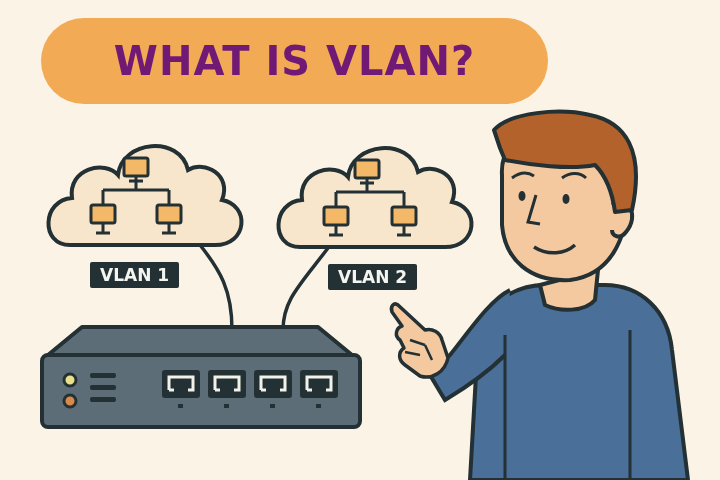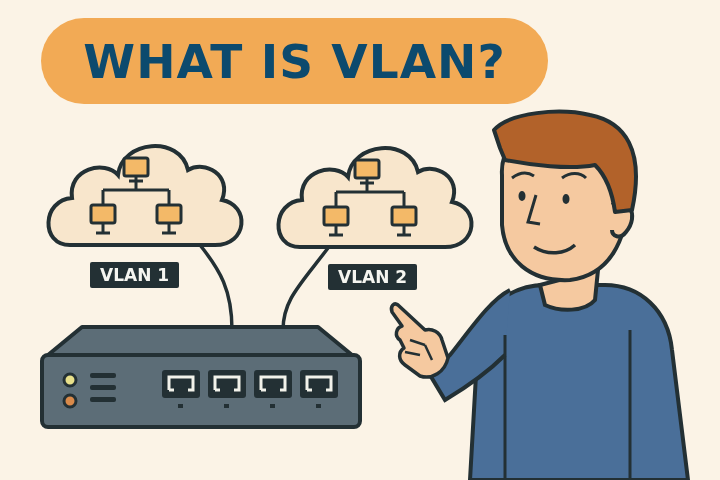--- a/index.html
+++ b/index.html
@@ -1,20 +1,20 @@
 <!DOCTYPE html>
 <html><head>
 <meta charset="utf-8">
 <style>
   html, body { margin:0; padding:0; }
   body { width:720px; height:480px; overflow:hidden; background:#fbf3e6; font-family:"DejaVu Sans", sans-serif; }
   #stage { position:relative; width:720px; height:480px; }
   svg { position:absolute; left:0; top:0; }
   .title-pill { position:absolute; left:41px; top:18px; width:507px; height:86px; border-radius:43px; background:#f2aa55; display:flex; align-items:center; justify-content:center; }
-  .title-text { font-family:"DejaVu Sans", sans-serif; font-weight:bold; font-size:47px; color:#0c4a6e; letter-spacing:1px; }
+  .title-text { font-family:"DejaVu Sans", sans-serif; font-weight:bold; font-size:40px; color:#701a75; letter-spacing:1px; }
   .vlan-label { position:absolute; height:26px; padding:0 10px; border-radius:2px; background:#233034; color:#f5f5f0; font-family:"DejaVu Sans", sans-serif; font-weight:bold; font-size:17px; line-height:26px; }
 </style>
 </head>
 <body>
 
 <div id="stage">
   <div class="title-pill">
     <span class="title-text">WHAT IS VLAN?</span>
   </div>
 

